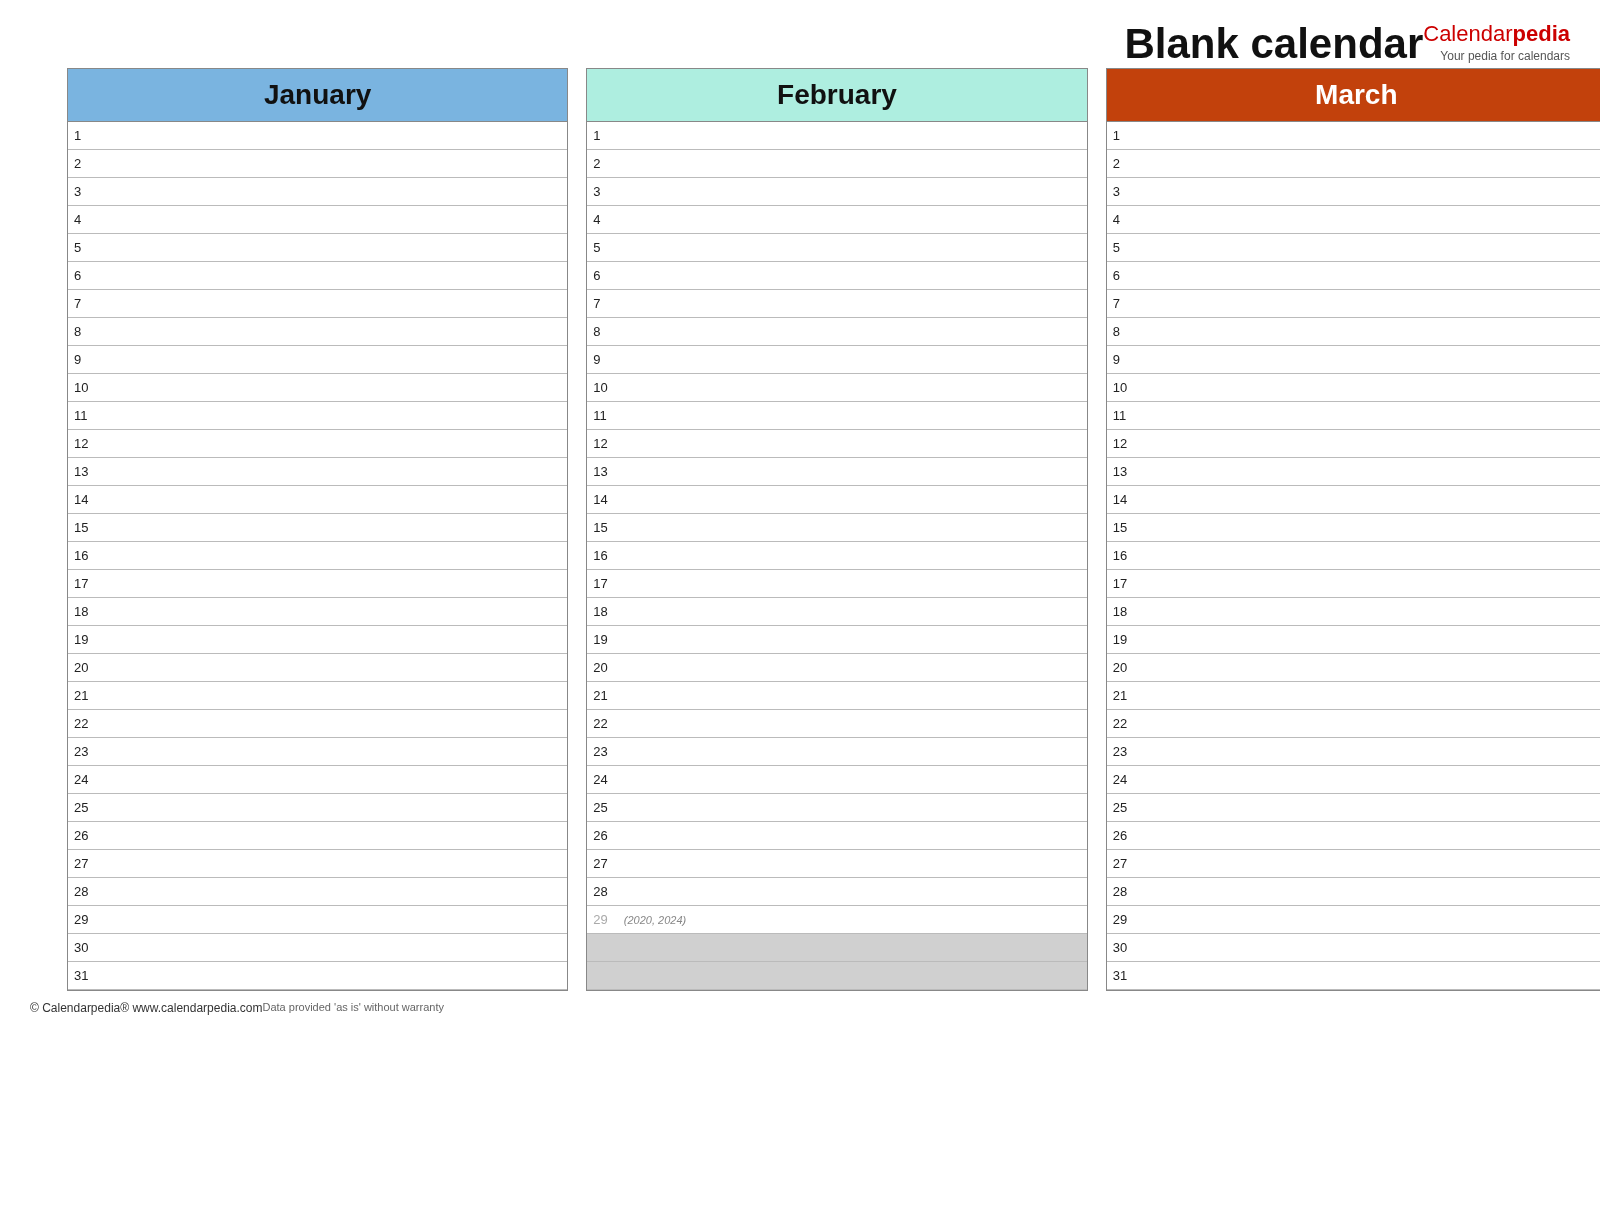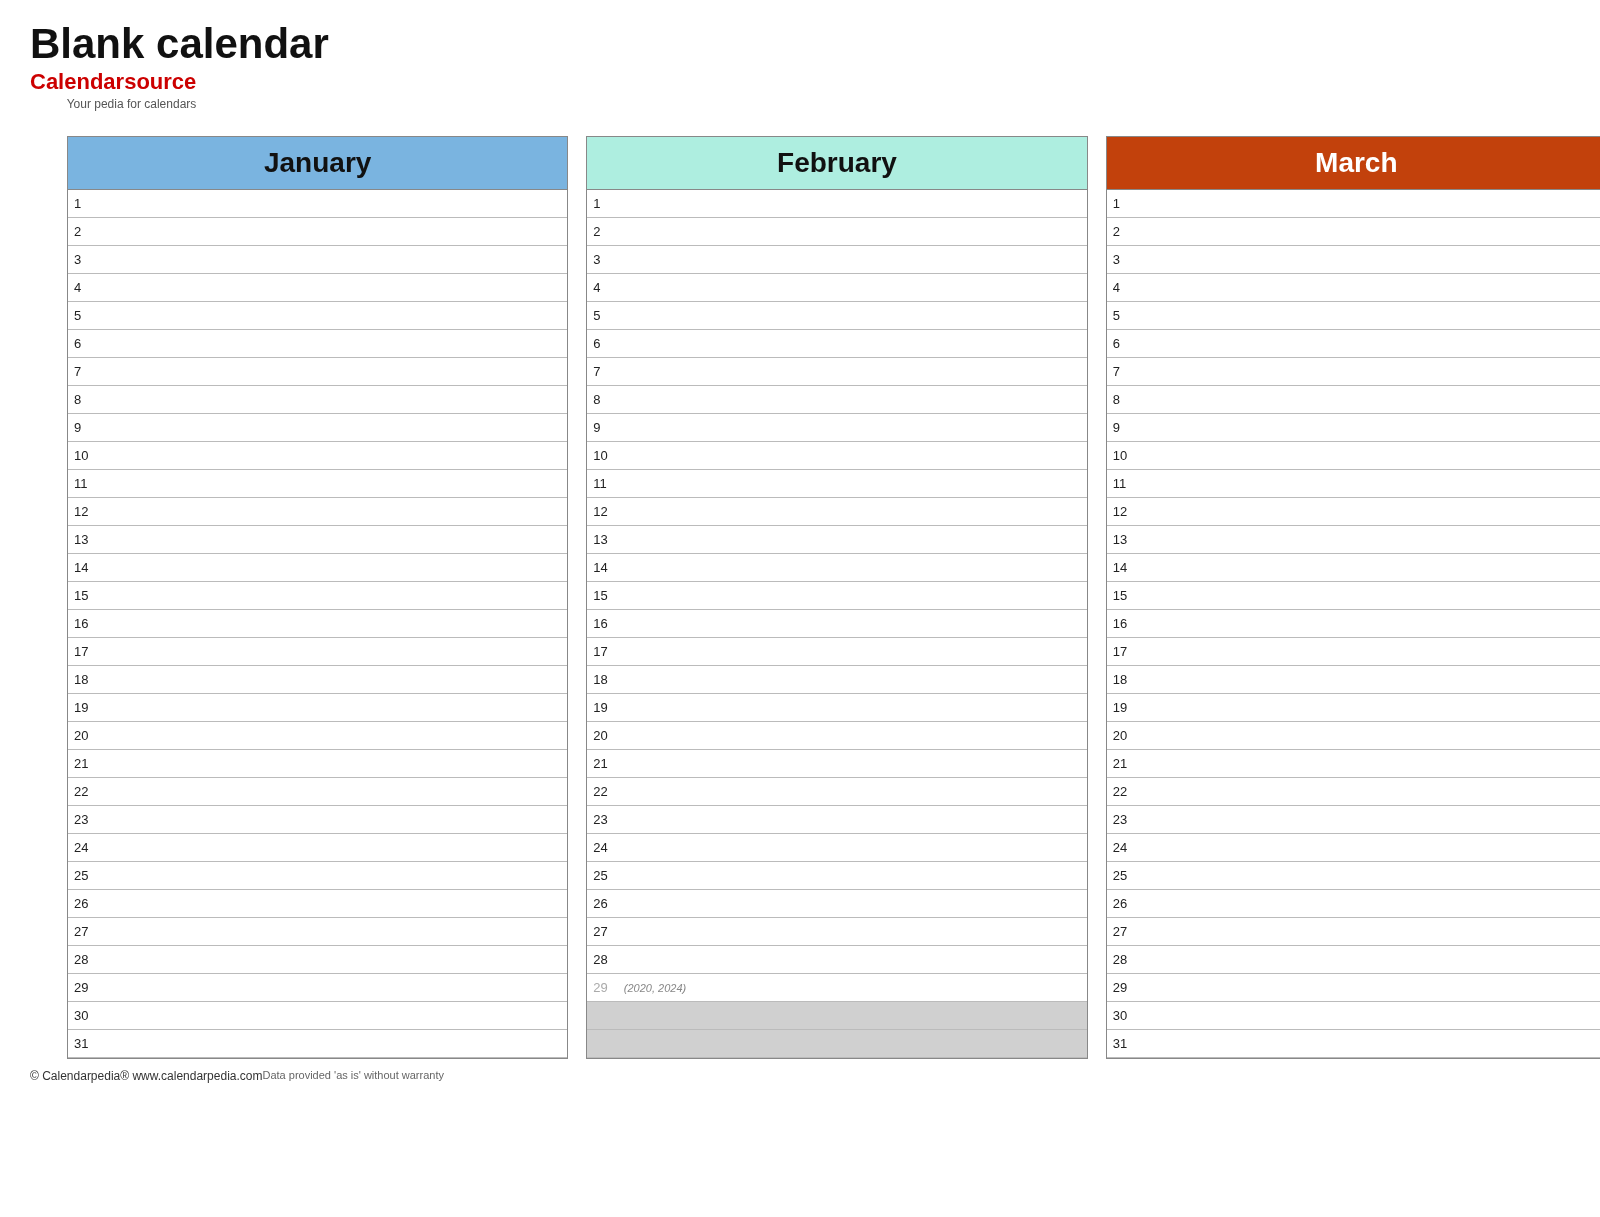--- a/index.html
+++ b/index.html
@@ -7,40 +7,39 @@
       background: #fff;
       font-family: Arial, sans-serif;
       width: 1600px;
       min-height: 1217px;
       padding: 20px 30px;
     }
     .page-header {
       display: flex;
       justify-content: flex-end;
       align-items: flex-start;
-      margin-bottom: 24px;
-      flex-direction: column;
+      margin-bottom: 0;
     }
     .page-title {
       font-size: 42px;
       font-weight: bold;
       color: #111;
     }
     .brand {
       text-align: right;
       line-height: 1.3;
     }
     .brand-name {
       font-size: 22px;
       font-weight: normal;
       color: #222;
     }
     .brand-name span {
       color: #cc0000;
-      font-weight: bold;
+      font-weight: normal;
     }
     .brand-tagline {
       font-size: 12px;
       color: #555;
     }
     .calendars-container {
       display: flex;
       gap: 18px;
       width: 100%;
       margin-left: 37px;
@@ -100,21 +99,21 @@
     .footer-left { color: #333; }
     .footer-right { color: #666; font-size: 11px; }
   </style>
 </head>
 <body>
 
 <div class="page-header">
   <h1 class="page-title">Blank calendar</h1>
   <div class="brand">
     <div class="brand-name">
-      <span>Calendar</span><span style="color:#cc0000;font-weight:bold;">source</span>
+      <span>Calendar</span><span style="color:#cc0000;font-weight:bold;">pedia</span>
     </div>
     <div class="brand-tagline">Your pedia for calendars</div>
   </div>
 </div>
 
 <div class="calendars-container">
 
   <div class="calendar">
     <table>
       <thead>

